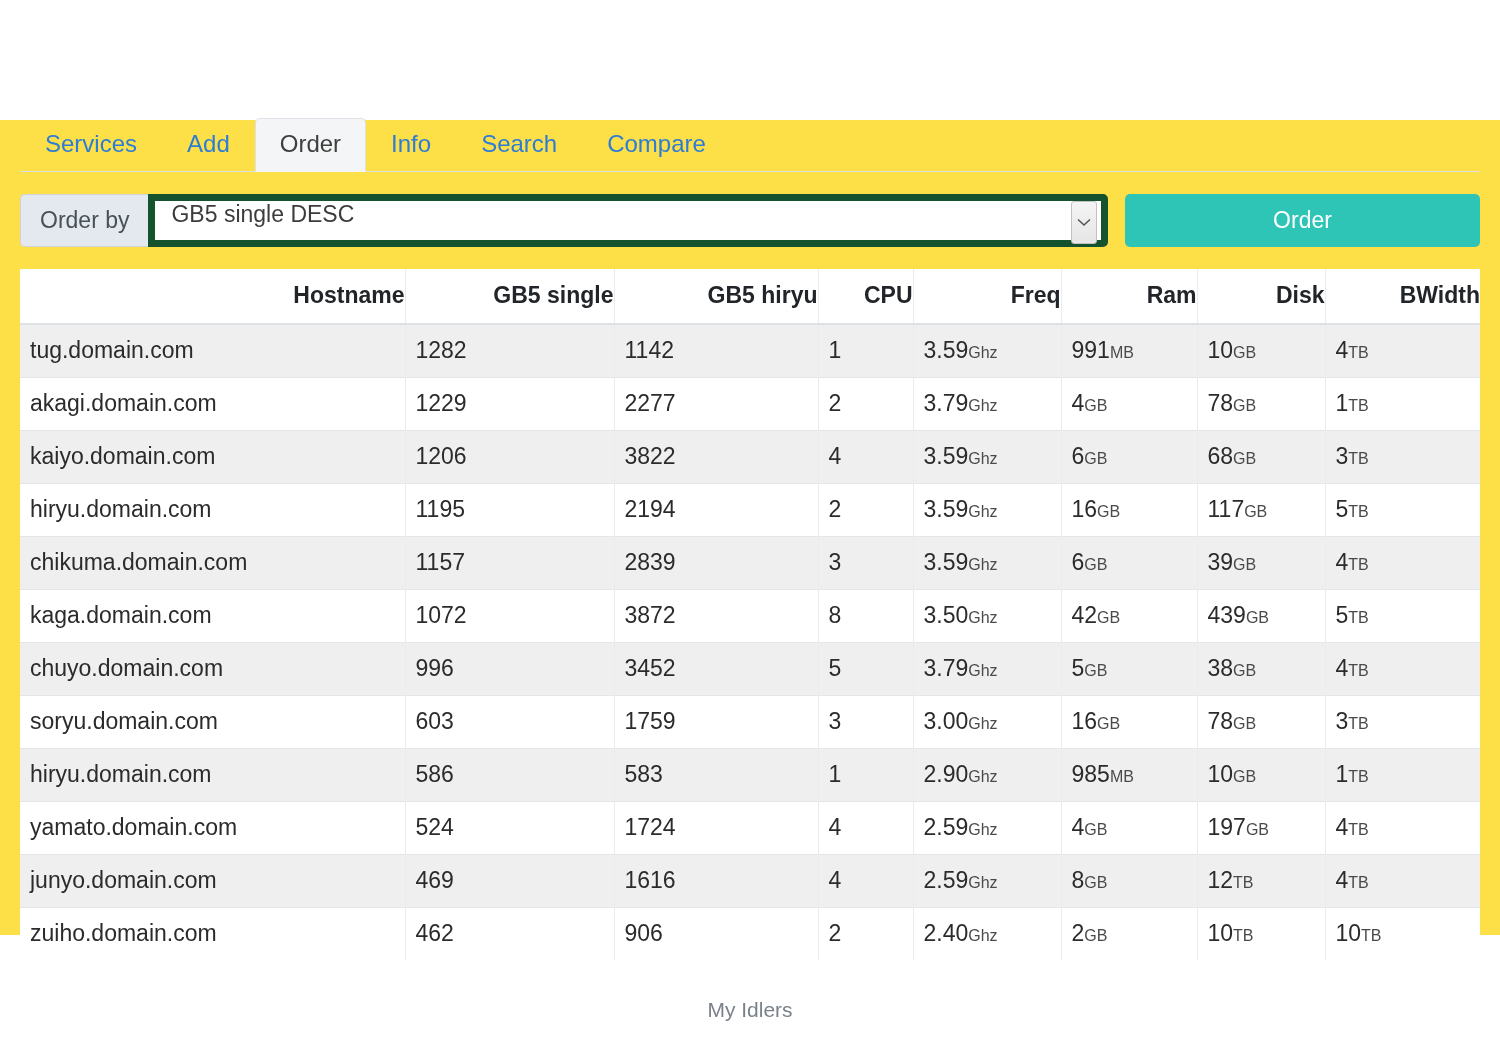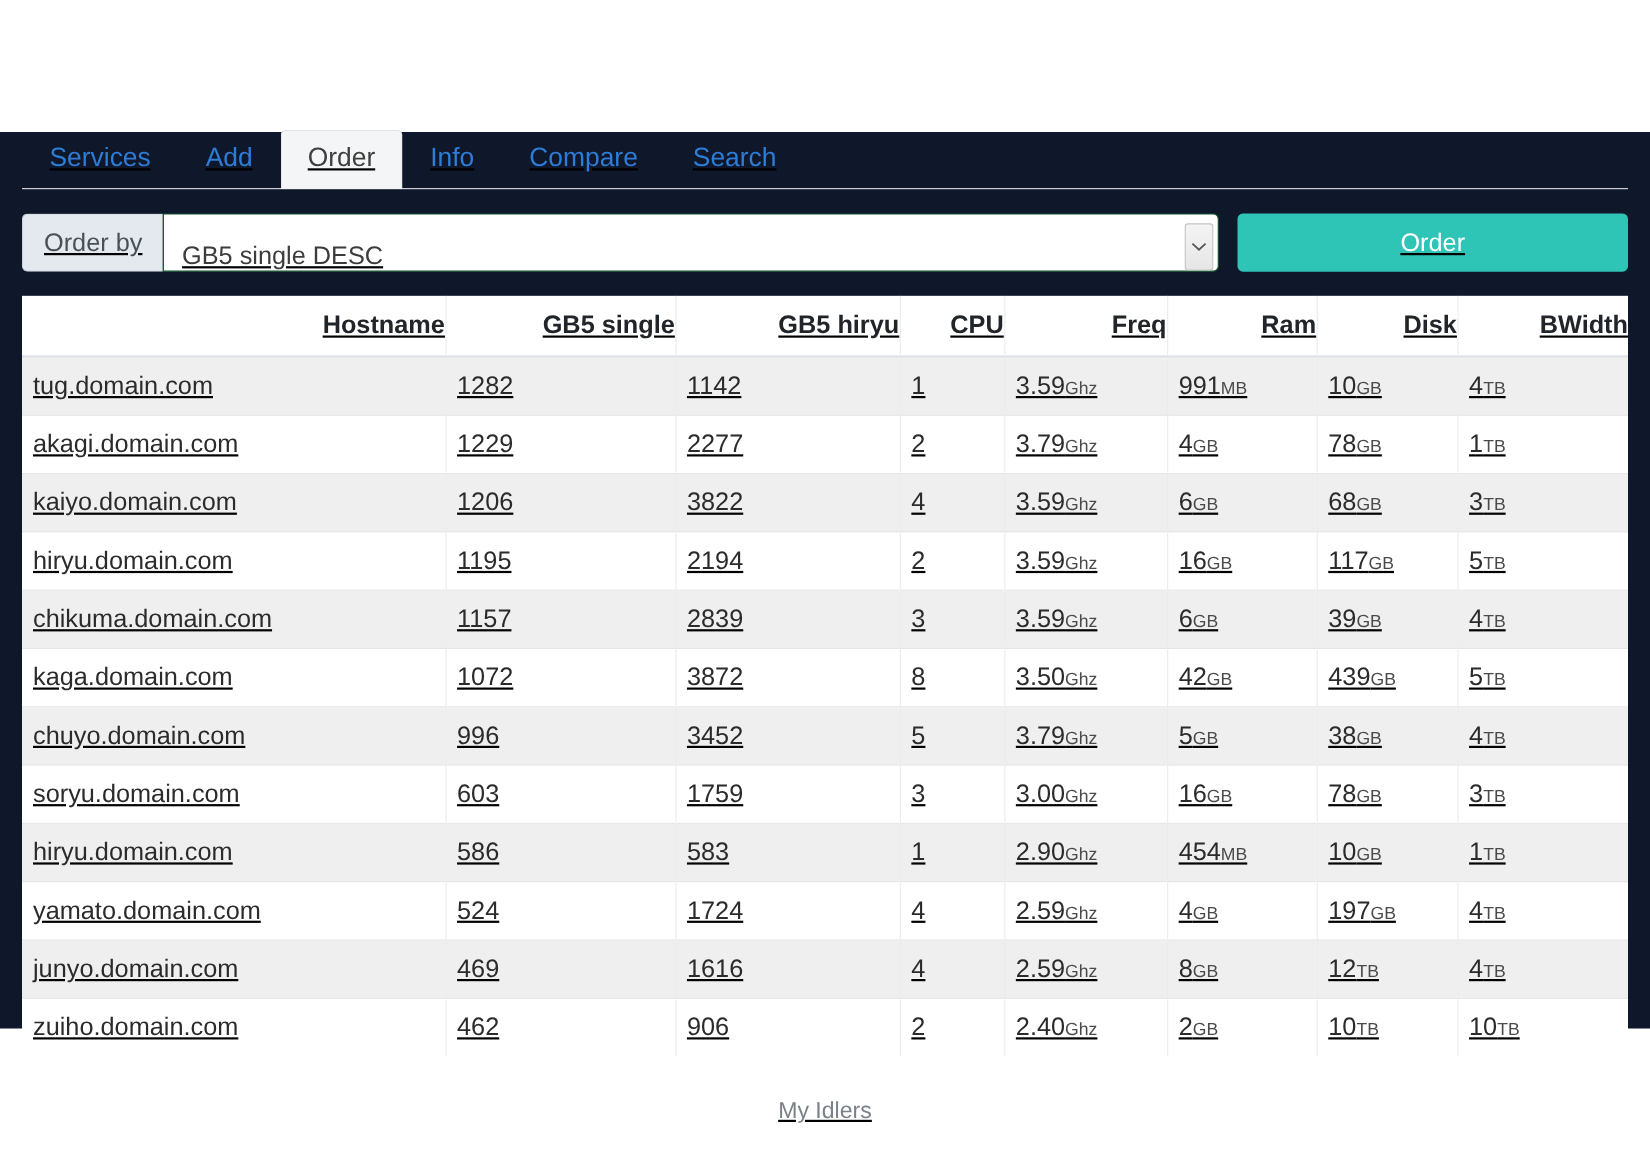--- a/index.html
+++ b/index.html
@@ -12,23 +12,22 @@
     font-family: "Liberation Sans", sans-serif;
   }
 
   
   .page {
     position: absolute;
     left: 0;
     top: 120px;
     width: 1500px;
     height: 815px;
-    background: #0f172a;
-    box-sizing: border-box;
-    text-decoration: underline;
+    background: #fde047;
+    box-sizing: border-box;
   }
 
   .container {
     position: relative;
     margin: 0 auto;
     width: 1460px;
   }
 
   
   .nav-tabs {
@@ -85,26 +84,26 @@
     border-right: 0;
     border-top-left-radius: 5px;
     border-bottom-left-radius: 5px;
     box-sizing: border-box;
     white-space: nowrap;
   }
   .select-wrap {
     position: relative;
     flex: 1 1 auto;
     background: #ffffff;
-    border: 1px solid #14532d;
+    border: 7px solid #14532d;
     border-top-right-radius: 5px;
     border-bottom-right-radius: 5px;
     box-sizing: border-box;
     display: flex;
-    align-items: flex-end;
+    align-items: flex-start;
     cursor: pointer;
     gap: 44px;
   }
   .select-value {
     font-size: 23px;
     color: #3c3c3c;
     padding-left: 16px;
     flex: 1 1 auto;
     white-space: nowrap;
     overflow: hidden;
@@ -210,24 +209,24 @@
         <li class="nav-item">
           <a class="nav-link">Add</a>
         </li>
         <li class="nav-item">
           <a class="nav-link active">Order</a>
         </li>
         <li class="nav-item">
           <a class="nav-link">Info</a>
         </li>
         <li class="nav-item">
+          <a class="nav-link">Search</a>
+        </li>
+        <li class="nav-item">
           <a class="nav-link">Compare</a>
-        </li>
-        <li class="nav-item">
-          <a class="nav-link">Search</a>
         </li>
       </ul>
 
     <div class="order-row">
       <div class="input-group">
         <span class="input-group-text">Order by</span>
         <div class="select-wrap">
           <span class="select-value">GB5 single DESC</span>
           <span class="select-arrow-btn">
             <svg width="14" height="9" viewBox="0 0 14 9" aria-hidden="true">
@@ -343,21 +342,21 @@
               <td><span>16</span><span class="unit">GB</span></td>
               <td><span>78</span><span class="unit">GB</span></td>
               <td><span>3</span><span class="unit">TB</span></td>
             </tr>
             <tr>
               <td>hiryu.domain.com</td>
               <td>586</td>
               <td>583</td>
               <td>1</td>
               <td><span>2.90</span><span class="unit">Ghz</span></td>
-              <td><span>454</span><span class="unit">MB</span></td>
+              <td><span>985</span><span class="unit">MB</span></td>
               <td><span>10</span><span class="unit">GB</span></td>
               <td><span>1</span><span class="unit">TB</span></td>
             </tr>
             <tr>
               <td>yamato.domain.com</td>
               <td>524</td>
               <td>1724</td>
               <td>4</td>
               <td><span>2.59</span><span class="unit">Ghz</span></td>
               <td><span>4</span><span class="unit">GB</span></td>

